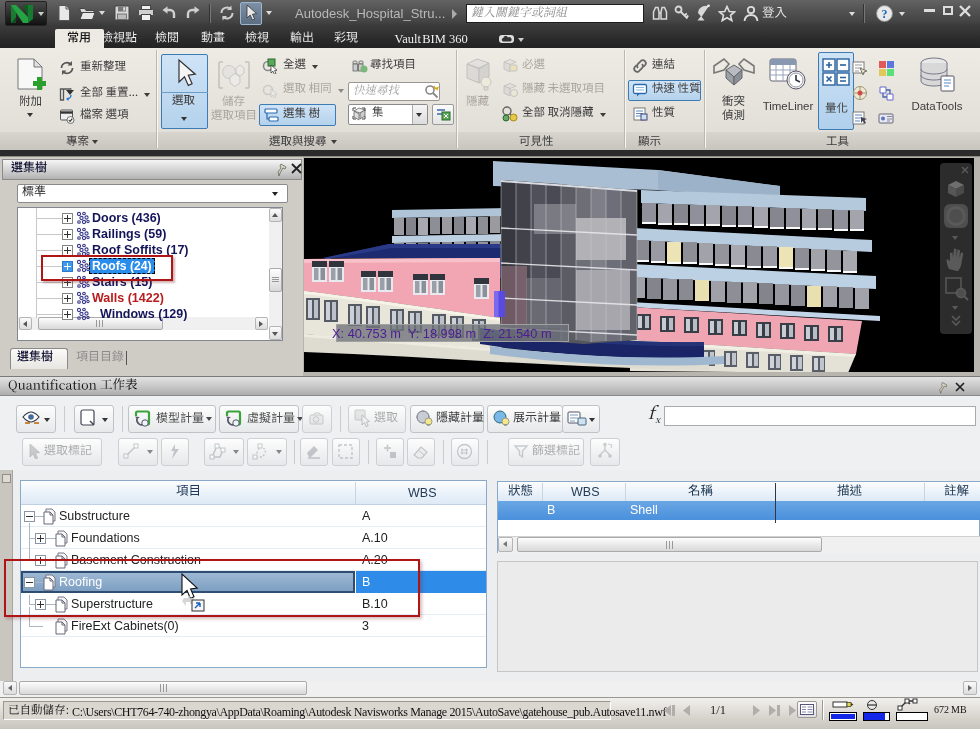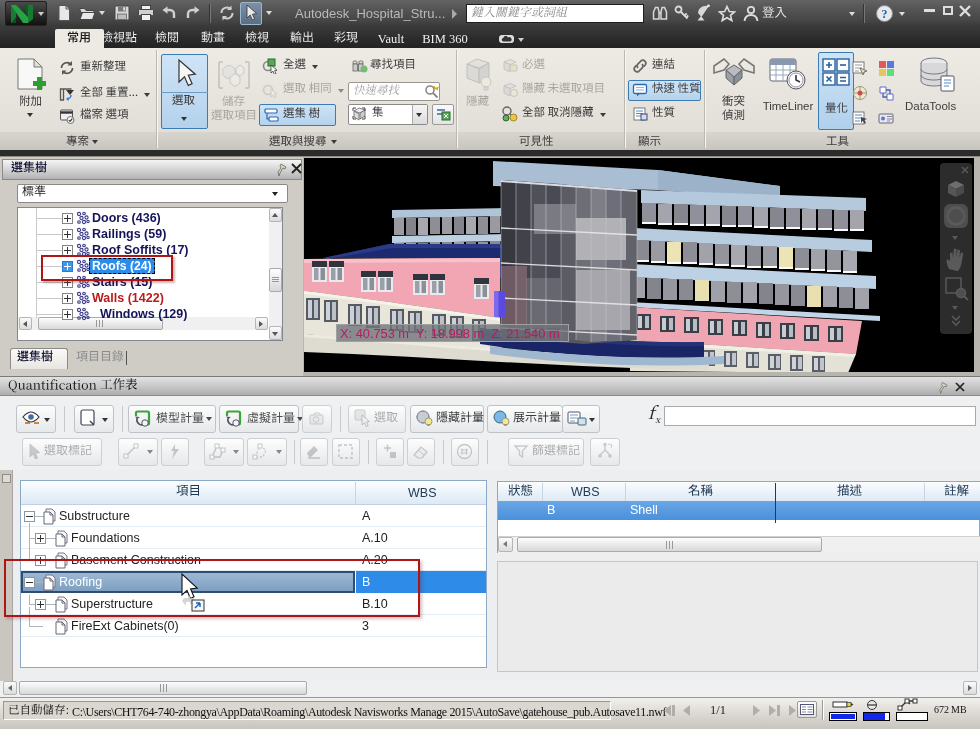--- a/index.html
+++ b/index.html
@@ -120,21 +120,21 @@
   </svg>
 <svg class="abs" style="left:245px;top:31px;overflow:visible" width="26" height="16">
     <path transform="translate(0,10.5)" d="M5.2 -5.1H6.5V-3.5H5.2ZM4.5 -5.8V-2.9H7.2V-5.8ZM8.7 -5.1H10.0V-3.5H8.7ZM8.0 -5.8V-2.9H10.8V-5.8ZM7.3 -10.2C6.7 -9.0 5.4 -7.9 4.0 -7.1V-7.8H2.9V-10.1H2.1V-7.8H0.7V-6.9H2.0C1.7 -5.3 1.1 -3.5 0.5 -2.5C0.6 -2.3 0.8 -1.9 0.9 -1.6C1.3 -2.4 1.8 -3.7 2.1 -5.1V0.9H2.9V-5.1C3.2 -4.5 3.5 -3.8 3.7 -3.5L4.1 -4.1C3.9 -4.5 3.2 -5.7 2.9 -6.1V-6.9H4.0V-7.1C4.1 -6.9 4.4 -6.7 4.5 -6.5C5.0 -6.8 5.4 -7.0 5.8 -7.3V-6.6H9.4V-7.4H5.8C6.5 -7.8 7.0 -8.4 7.5 -8.9C8.5 -8.0 9.9 -7.1 11.2 -6.6C11.3 -6.8 11.4 -7.2 11.6 -7.4C10.4 -7.8 8.9 -8.7 7.9 -9.5L8.2 -9.9ZM5.6 -2.6C5.2 -1.3 4.4 -0.3 3.3 0.4C3.5 0.6 3.8 0.8 3.9 1.0C4.6 0.5 5.2 -0.1 5.7 -0.9C6.2 -0.6 6.7 -0.2 6.9 0.1L7.4 -0.5C7.1 -0.8 6.5 -1.2 6.0 -1.5C6.2 -1.8 6.3 -2.1 6.4 -2.4ZM8.9 -2.6C8.7 -1.3 8.0 -0.3 7.1 0.4C7.2 0.5 7.5 0.8 7.7 0.9C8.3 0.5 8.8 -0.0 9.1 -0.7C9.8 -0.3 10.6 0.4 11.0 0.8L11.5 0.2C11.1 -0.3 10.2 -1.0 9.4 -1.4C9.6 -1.8 9.7 -2.1 9.8 -2.5Z M18.5 -6.9H22.0V-5.7H18.5ZM18.5 -5.0H22.0V-3.8H18.5ZM18.5 -8.8H22.0V-7.6H18.5ZM13.9 -9.6C14.4 -9.1 14.8 -8.5 15.0 -8.1L15.7 -8.5C15.5 -9.0 15.0 -9.6 14.6 -10.0ZM17.7 -9.6V-3.0H18.7C18.6 -1.4 18.1 -0.3 16.2 0.3C16.4 0.5 16.6 0.8 16.7 1.0C18.8 0.3 19.4 -1.0 19.6 -3.0H20.6V-0.2C20.6 0.7 20.8 0.9 21.6 0.9C21.8 0.9 22.5 0.9 22.6 0.9C23.3 0.9 23.5 0.5 23.6 -1.0C23.4 -1.1 23.0 -1.2 22.9 -1.4C22.8 -0.1 22.8 0.1 22.5 0.1C22.4 0.1 21.9 0.1 21.7 0.1C21.5 0.1 21.5 0.1 21.5 -0.2V-3.0H22.9V-9.6ZM12.6 -8.0V-7.2H15.8C15.0 -5.7 13.6 -4.2 12.3 -3.5C12.5 -3.3 12.6 -2.8 12.7 -2.6C13.3 -3.0 13.8 -3.4 14.4 -4.0V0.9H15.3V-4.2C15.7 -3.7 16.3 -3.1 16.5 -2.7L17.1 -3.5C16.8 -3.7 15.9 -4.7 15.4 -5.1C16.0 -5.9 16.6 -6.8 16.9 -7.7L16.5 -8.1L16.3 -8.0Z" fill="#f0f0f0"></path>
   </svg>
 <svg class="abs" style="left:290px;top:31px;overflow:visible" width="26" height="16">
     <path transform="translate(0,10.5)" d="M9.0 -5.4V-1.0H9.6V-5.4ZM10.4 -5.8V-0.0C10.4 0.1 10.4 0.1 10.2 0.1C10.1 0.2 9.6 0.2 9.1 0.1C9.2 0.3 9.3 0.6 9.3 0.8C10.0 0.8 10.5 0.8 10.8 0.7C11.0 0.6 11.1 0.4 11.1 -0.0V-5.8ZM9.9 -7.2H6.7V-6.5H9.9ZM8.2 -10.2C7.5 -8.9 6.3 -7.7 5.0 -7.0C5.2 -6.8 5.4 -6.6 5.6 -6.4C6.0 -6.6 6.3 -6.9 6.7 -7.2C7.3 -7.7 7.8 -8.3 8.3 -8.9C9.1 -7.8 10.0 -7.1 11.1 -6.4C11.2 -6.6 11.4 -6.9 11.6 -7.1C10.5 -7.7 9.5 -8.4 8.7 -9.5L8.9 -9.9ZM7.6 -3.2V-2.1H6.2C6.2 -2.4 6.2 -2.7 6.2 -3.0V-3.2ZM7.6 -3.9H6.2V-4.9H7.6ZM5.5 -5.6V-3.0C5.5 -2.0 5.4 -0.6 4.8 0.5C5.0 0.6 5.3 0.8 5.4 0.9C5.8 0.3 6.0 -0.6 6.1 -1.5H7.6V0.0C7.6 0.1 7.6 0.2 7.4 0.2C7.3 0.2 7.0 0.2 6.6 0.2C6.7 0.4 6.8 0.7 6.8 0.9C7.4 0.9 7.7 0.9 8.0 0.7C8.2 0.6 8.3 0.4 8.3 0.0V-5.6ZM0.9 -7.1V-2.8H2.4V-1.9H0.5V-1.1H2.4V0.9H3.3V-1.1H5.0V-1.9H3.3V-2.8H4.8V-7.1H3.2V-8.0H5.0V-8.8H3.2V-10.1H2.4V-8.8H0.6V-8.0H2.4V-7.1ZM1.6 -4.6H2.5V-3.5H1.6ZM3.2 -4.6H4.1V-3.5H3.2ZM1.6 -6.4H2.5V-5.3H1.6ZM3.2 -6.4H4.1V-5.3H3.2Z M13.2 -4.1V0.3H21.8V0.9H22.7V-4.1H21.8V-0.6H18.5V-4.8H22.3V-9.0H21.3V-5.7H18.5V-10.1H17.5V-5.7H14.7V-9.0H13.8V-4.8H17.5V-0.6H14.2V-4.1Z" fill="#f0f0f0"></path>
   </svg>
 <svg class="abs" style="left:334px;top:31px;overflow:visible" width="26" height="16">
     <path transform="translate(0,10.5)" d="M6.3 -9.9C5.0 -9.5 2.6 -9.2 0.6 -9.1C0.7 -8.9 0.8 -8.5 0.8 -8.3C2.8 -8.4 5.3 -8.7 6.9 -9.2ZM0.9 -7.5C1.4 -6.9 1.8 -6.1 2.0 -5.6L2.7 -5.9C2.5 -6.5 2.1 -7.2 1.6 -7.8ZM3.1 -7.9C3.4 -7.3 3.7 -6.6 3.9 -6.0L4.6 -6.3C4.5 -6.8 4.1 -7.6 3.8 -8.2ZM6.0 -8.2C5.7 -7.5 5.2 -6.5 4.9 -5.8L5.6 -5.6C6.0 -6.2 6.4 -7.1 6.8 -7.9ZM10.1 -9.9C9.5 -9.0 8.2 -8.0 7.1 -7.4C7.3 -7.2 7.6 -7.0 7.8 -6.7C8.9 -7.4 10.2 -8.4 11.0 -9.5ZM10.5 -6.6C9.7 -5.6 8.3 -4.6 7.2 -4.0C7.4 -3.8 7.7 -3.5 7.8 -3.3C9.1 -4.0 10.5 -5.1 11.4 -6.2ZM10.8 -3.2C9.9 -1.8 8.2 -0.5 6.5 0.2C6.7 0.4 7.0 0.7 7.2 1.0C9.0 0.1 10.7 -1.2 11.7 -2.8ZM4.4 -3.8H4.4L4.4 -3.7ZM3.5 -5.8V-4.6H0.7V-3.8H3.2C2.5 -2.6 1.4 -1.3 0.3 -0.7C0.5 -0.5 0.8 -0.1 0.9 0.1C1.8 -0.6 2.7 -1.6 3.5 -2.7V0.9H4.4V-2.9C5.1 -2.3 5.7 -1.5 6.1 -1.0L6.7 -1.6C6.3 -2.2 5.4 -3.1 4.5 -3.8H6.8V-4.6H4.4V-5.8Z M18.1 -6.9H22.0V-5.7H18.1ZM18.1 -4.9H22.0V-3.7H18.1ZM18.1 -8.8H22.0V-7.6H18.1ZM12.4 -1.8 12.6 -0.9C13.8 -1.3 15.4 -1.8 16.9 -2.2L16.8 -3.0L15.1 -2.5V-5.2H16.6V-6.1H15.1V-8.6H16.7V-9.5H12.6V-8.6H14.3V-6.1H12.7V-5.2H14.3V-2.3ZM17.3 -9.6V-2.9H18.3C18.1 -1.4 17.6 -0.3 15.5 0.3C15.7 0.5 15.9 0.8 16.0 1.0C18.3 0.3 19.0 -1.0 19.2 -2.9H20.4V-0.3C20.4 0.6 20.6 0.9 21.5 0.9C21.7 0.9 22.5 0.9 22.7 0.9C23.4 0.9 23.6 0.5 23.7 -1.0C23.5 -1.0 23.1 -1.2 22.9 -1.3C22.9 -0.1 22.8 0.1 22.6 0.1C22.4 0.1 21.8 0.1 21.6 0.1C21.3 0.1 21.3 0.0 21.3 -0.3V-2.9H22.9V-9.6Z" fill="#f0f0f0"></path>
   </svg>
-<div class="abs" style="left:361px;top:32px;width:60px;text-align:center;color:#f0f0f0;font-size:12.5px;font-family:'Liberation Serif',serif">Vault</div>
+<div class="abs" style="left:361px;top:32px;width:60px;text-align:right;color:#f0f0f0;font-size:12.5px;font-family:'Liberation Serif',serif">Vault</div>
 <div class="abs" style="left:415px;top:32px;width:60px;text-align:center;color:#f0f0f0;font-size:12.5px;font-family:'Liberation Serif',serif">BIM 360</div>
 <div class="abs" style="left:499px;top:35px;width:15px;height:8px;background:#ddd;border-radius:3px"></div>
 <svg class="abs" style="left:501px;top:36px" width="11" height="6">
     <path d="M2 5.5a1.8 1.8 0 0 1 .3-3.5A2.4 2.4 0 0 1 6.9 1.4 1.8 1.8 0 0 1 9.4 5.5z" fill="#333"></path>
   </svg>
 <div class="tri-dw abs" style="left:518px;top:38px;border-top-color:#ccc"></div>
 <div class="abs" style="left:0;top:48px;width:980px;height:84px;background:linear-gradient(180deg,#eeebe5,#e2dfd8)"></div>
 <div class="abs" style="left:0;top:132px;width:980px;height:18px;background:linear-gradient(180deg,#d8d5ce,#c8c5be)"></div>
 <div class="abs" style="left:0;top:150px;width:980px;height:8px;background:#2b2b2b"></div>
 <div class="abs" style="left:0;top:156px;width:980px;height:2px;background:#8f8c86"></div>
@@ -409,21 +409,21 @@
     <circle cx="5" cy="8.5" r="2" fill="#5a78c0"></circle>
     <path d="M9 6.5h5M9 9h5M9 11h3" stroke="#889" stroke-width="1"></path>
   </svg>
 <svg class="abs" style="left:917px;top:56px" width="40" height="38" viewBox="0 0 40 38">
     <ellipse cx="17" cy="7" rx="13" ry="5" fill="#e8e8e8" stroke="#778"></ellipse>
     <path d="M4 7v18c0 2.8 5.8 5 13 5s13-2.2 13-5V7" fill="#d8d8d8" stroke="#778"></path>
     <path d="M4 13c0 2.8 5.8 5 13 5s13-2.2 13-5M4 19c0 2.8 5.8 5 13 5s13-2.2 13-5" fill="none" stroke="#778"></path>
     <rect x="24" y="20" width="13" height="15" rx="1" fill="#fff" stroke="#556"></rect>
     <path d="M27 24h7M27 27h7M27 30h5" stroke="#5a8ac0" stroke-width="1.2"></path>
   </svg>
-<div class="abs" style="left:905px;top:100px;width:64px;text-align:left;font-size:11.5px;color:#3d3d3d">DataTools</div>
+<div class="abs" style="left:905px;top:100px;width:64px;text-align:center;font-size:11.5px;color:#3d3d3d">DataTools</div>
 <svg class="abs" style="left:826px;top:135px;overflow:visible" width="25" height="14">
     <path transform="translate(0,10)" d="M0.6 -0.8V0.0H10.9V-0.8H6.2V-7.5H10.3V-8.4H1.2V-7.5H5.2V-0.8Z M18.5 -1.0C19.7 -0.4 21.1 0.4 21.9 0.9L22.6 0.3C21.7 -0.3 20.3 -1.0 19.0 -1.6ZM15.3 -1.5C14.6 -0.9 13.1 -0.1 12.0 0.3C12.2 0.5 12.5 0.7 12.6 0.9C13.8 0.5 15.2 -0.3 16.1 -1.0ZM13.9 -9.1V-2.4H12.1V-1.6H22.4V-2.4H20.7V-9.1ZM14.8 -2.4V-3.4H19.9V-2.4ZM14.8 -6.7H19.9V-5.8H14.8ZM14.8 -7.4V-8.4H19.9V-7.4ZM14.8 -5.1H19.9V-4.1H14.8Z" fill="#3d3d3d"></path>
   </svg>
 <div class="abs" style="left:0;top:157px;width:303px;height:219px;background:#cfccc6"></div>
 <div class="abs" style="left:2px;top:159px;width:300px;height:21px;background:linear-gradient(180deg,#f5f5f5,#d8d8d8 45%,#b2b2b2);border:1px solid #8a8a8a"></div>
 <svg style="position:absolute;left:11px;top:162px;overflow:visible" width="38" height="18" aria-hidden="true">
     <path transform="translate(0,9.4)" d="M6.0 -2.4C5.5 -1.9 4.6 -1.5 3.8 -1.2C4.0 -1.1 4.4 -0.7 4.6 -0.5C5.4 -0.9 6.4 -1.5 7.0 -2.0ZM0.7 -9.6C1.3 -9.0 1.9 -8.1 2.3 -7.6L3.1 -8.3C2.8 -8.7 2.1 -9.5 1.6 -10.1ZM8.3 -5.8V-5.1H6.7V-5.8H5.6V-5.1H4.1V-4.2H5.6V-3.3H3.6V-2.4H11.4V-3.3H9.4V-4.2H11.0V-5.1H9.4V-5.8ZM6.7 -4.2H8.3V-3.3H6.7ZM8.1 -1.9C8.9 -1.5 9.7 -1.0 10.2 -0.6L11.2 -1.1C10.6 -1.5 9.7 -2.0 8.8 -2.4ZM4.0 -5.7C4.2 -5.8 4.6 -5.9 7.2 -6.3C7.2 -6.5 7.2 -6.9 7.3 -7.1L4.9 -6.8V-7.5H7.2V-9.7H4.0V-7.3C4.0 -6.8 3.8 -6.6 3.6 -6.6C3.7 -6.4 3.9 -5.9 4.0 -5.7ZM4.9 -9.0H6.3V-8.3H4.9ZM7.8 -9.7V-7.3C7.8 -6.4 8.0 -6.0 8.9 -6.0C9.1 -6.0 10.2 -6.0 10.5 -6.0C10.8 -6.0 11.2 -6.0 11.3 -6.1C11.3 -6.3 11.3 -6.6 11.3 -6.9C11.1 -6.8 10.7 -6.8 10.5 -6.8C10.2 -6.8 9.2 -6.8 9.0 -6.8C8.7 -6.8 8.7 -6.9 8.7 -7.3V-7.5H11.1V-9.7ZM8.7 -8.9H10.1V-8.3H8.7ZM0.8 -3.3C0.9 -3.4 1.2 -3.5 1.5 -3.5H2.4C2.1 -1.7 1.3 -0.5 0.3 0.3C0.5 0.4 0.9 0.8 1.0 1.0C1.6 0.6 2.1 0.0 2.5 -0.7C3.4 0.6 4.9 0.8 7.3 0.8C8.6 0.8 10.2 0.8 11.4 0.7C11.4 0.4 11.6 -0.1 11.7 -0.3C10.4 -0.2 8.6 -0.2 7.3 -0.2C5.1 -0.2 3.7 -0.3 2.9 -1.7C3.2 -2.4 3.4 -3.2 3.5 -4.2L3.0 -4.4L2.8 -4.4H1.9C2.4 -5.2 3.1 -6.4 3.5 -7.1L2.8 -7.4L2.6 -7.3H0.5V-6.4H2.1C1.6 -5.7 1.2 -4.9 0.9 -4.6C0.8 -4.4 0.6 -4.3 0.4 -4.3C0.5 -4.1 0.7 -3.6 0.8 -3.3Z M15.9 -1.4C15.1 -0.9 13.7 -0.4 12.4 -0.2C12.7 -0.0 13.0 0.4 13.2 0.6C14.4 0.4 15.9 -0.3 16.8 -0.9ZM19.1 -0.8C20.3 -0.4 21.9 0.3 22.7 0.6L23.3 -0.2C22.5 -0.5 20.9 -1.1 19.8 -1.5ZM17.4 -3.4V-2.7H12.6V-1.8H17.4V1.0H18.5V-1.8H23.4V-2.7H18.5V-3.4ZM17.8 -6.6V-5.9H15.1V-6.6ZM17.5 -9.9C17.7 -9.6 17.8 -9.2 18.0 -8.9H15.7C15.9 -9.3 16.1 -9.6 16.3 -9.9L15.2 -10.2C14.6 -9.1 13.6 -7.8 12.3 -6.8C12.6 -6.7 12.9 -6.3 13.1 -6.1C13.4 -6.3 13.7 -6.6 14.0 -6.9V-3.2H15.1V-3.6H23.1V-4.4H18.9V-5.1H22.2V-5.9H18.9V-6.6H22.2V-7.3H18.9V-8.0H22.7V-8.9H19.2C19.1 -9.3 18.8 -9.8 18.6 -10.2ZM17.8 -7.3H15.1V-8.0H17.8ZM17.8 -5.1V-4.4H15.1V-5.1Z M29.2 -4.9H30.8V-3.8H29.2ZM28.2 -5.7V-3.0H31.8V-5.7ZM28.3 -2.5C28.6 -1.9 28.7 -1.1 28.8 -0.6L29.7 -0.9C29.7 -1.4 29.4 -2.1 29.2 -2.7ZM32.1 -5.2C32.4 -4.2 32.7 -3.0 32.8 -2.2L33.7 -2.5C33.6 -3.3 33.3 -4.5 33.0 -5.5ZM29.5 -10.1V-9.0H27.9V-8.1H29.5V-7.2H28.1V-6.3H31.9V-7.2H30.5V-8.1H32.2V-9.0H30.5V-10.1ZM33.8 -10.1V-7.5H32.2V-6.4H33.8V-0.2C33.8 -0.1 33.8 -0.0 33.6 -0.0C33.5 -0.0 33.0 -0.0 32.5 -0.0C32.6 0.3 32.8 0.7 32.8 1.0C33.6 1.0 34.1 1.0 34.4 0.8C34.8 0.6 34.9 0.3 34.9 -0.3V-6.4H35.6V-7.5H34.9V-10.1ZM27.6 -0.2 27.9 0.8C29.1 0.6 30.8 0.3 32.4 0.0L32.3 -0.9L31.1 -0.7C31.4 -1.2 31.6 -1.9 31.8 -2.5L30.8 -2.8C30.6 -2.1 30.4 -1.2 30.1 -0.6L30.3 -0.6C29.3 -0.4 28.3 -0.3 27.6 -0.2ZM25.9 -10.1V-7.6H24.6V-6.5H25.8C25.6 -5.0 25.0 -3.1 24.3 -2.2C24.5 -1.9 24.7 -1.5 24.8 -1.2C25.2 -1.9 25.6 -2.9 25.9 -4.0V1.0H26.9V-4.7C27.2 -4.1 27.4 -3.4 27.6 -3.0L28.1 -3.9C27.9 -4.2 27.2 -5.5 26.9 -6.0V-6.5H27.9V-7.6H26.9V-10.1Z" fill="#1a1a3a"></path>
   </svg>
 <svg class="abs" style="left:276px;top:162px" width="14" height="14" viewBox="0 0 14 14">
     <path d="M5 2l5 3-1 2-2-1-3 5-1 3-1-4 3-4-1-2z" fill="#d8d4c8" stroke="#665" stroke-width=".8"></path>
@@ -827,21 +827,21 @@
       <line x1="197" y1="70" x2="333" y2="77"></line>
       <line x1="197" y1="105" x2="333" y2="112"></line>
       <line x1="197" y1="140" x2="333" y2="147"></line>
       <line x1="197" y1="170" x2="333" y2="177"></line>
     </g>
     <polygon points="197,22 333,32 333,34 197,24" fill="#d8dce2"></polygon>
     <rect x="190" y="133" width="11" height="26" fill="#5a4ae0"></rect>
     <rect x="190" y="133" width="4.5" height="26" fill="#7a6aee"></rect>
   </svg>
 <div class="abs" style="left:336px;top:324px;width:233px;height:18px;background:rgba(112,116,124,.80);border:1px solid #a0a0a0"></div>
-<div class="abs" style="left:340px;top:326px;font-size:12.8px;color:#be185d;font-family:'Liberation Sans'">X: 40.753 m&nbsp; Y: 18.998 m&nbsp; Z: 21.540 m</div>
+<div class="abs" style="left:332px;top:326px;font-size:12.8px;color:#4c1d95;font-family:'Liberation Sans'">X: 40.753 m&nbsp; Y: 18.998 m&nbsp; Z: 21.540 m</div>
 <div class="abs" style="left:940px;top:163px;width:32px;height:171px;background:#2e2e2e;border-radius:4px;opacity:.96"></div>
 <svg class="abs" style="left:961px;top:166px" width="8" height="8">
     <path d="M1 1l6 6M7 1l-6 6" stroke="#5a5a5a" stroke-width="1.4"></path>
   </svg>
 <svg class="abs" style="left:945px;top:178px" width="22" height="22" viewBox="0 0 22 22">
     <path d="M3 7l8-4 8 4-8 4z" fill="#6e6e6e"></path>
     <path d="M3 7v8l8 4v-8z" fill="#565656"></path>
     <path d="M19 7v8l-8 4v-8z" fill="#4a4a4a"></path>
   </svg>
 <svg class="abs" style="left:943px;top:203px" width="26" height="26" viewBox="0 0 26 26">

